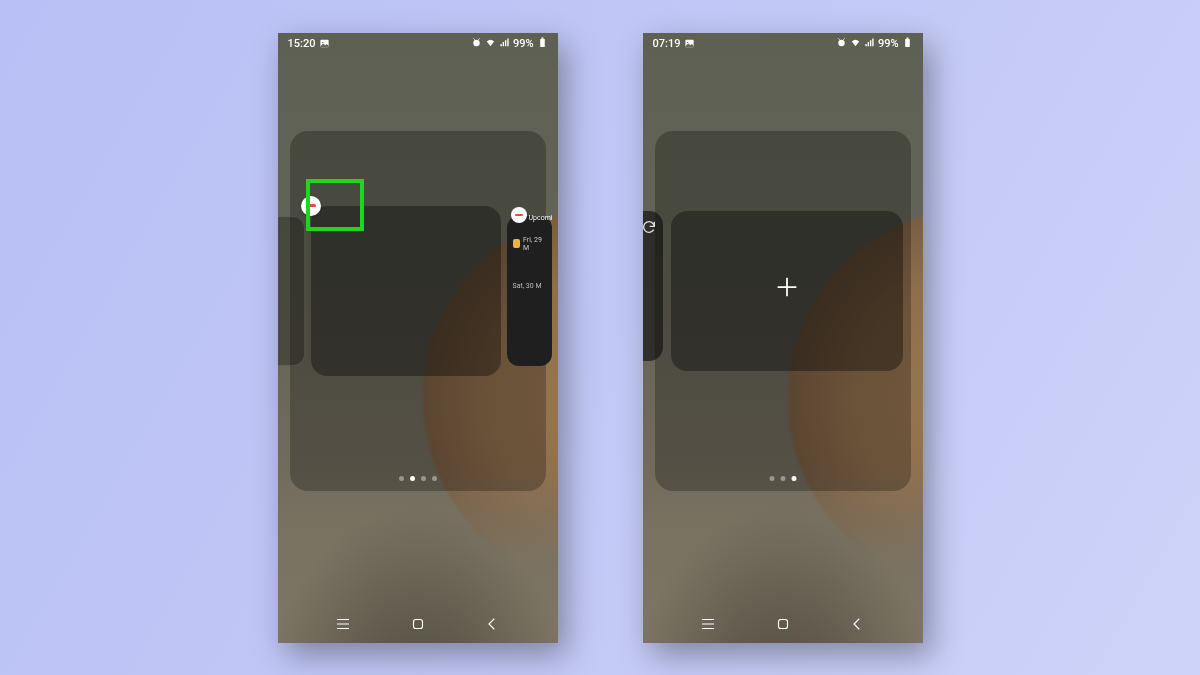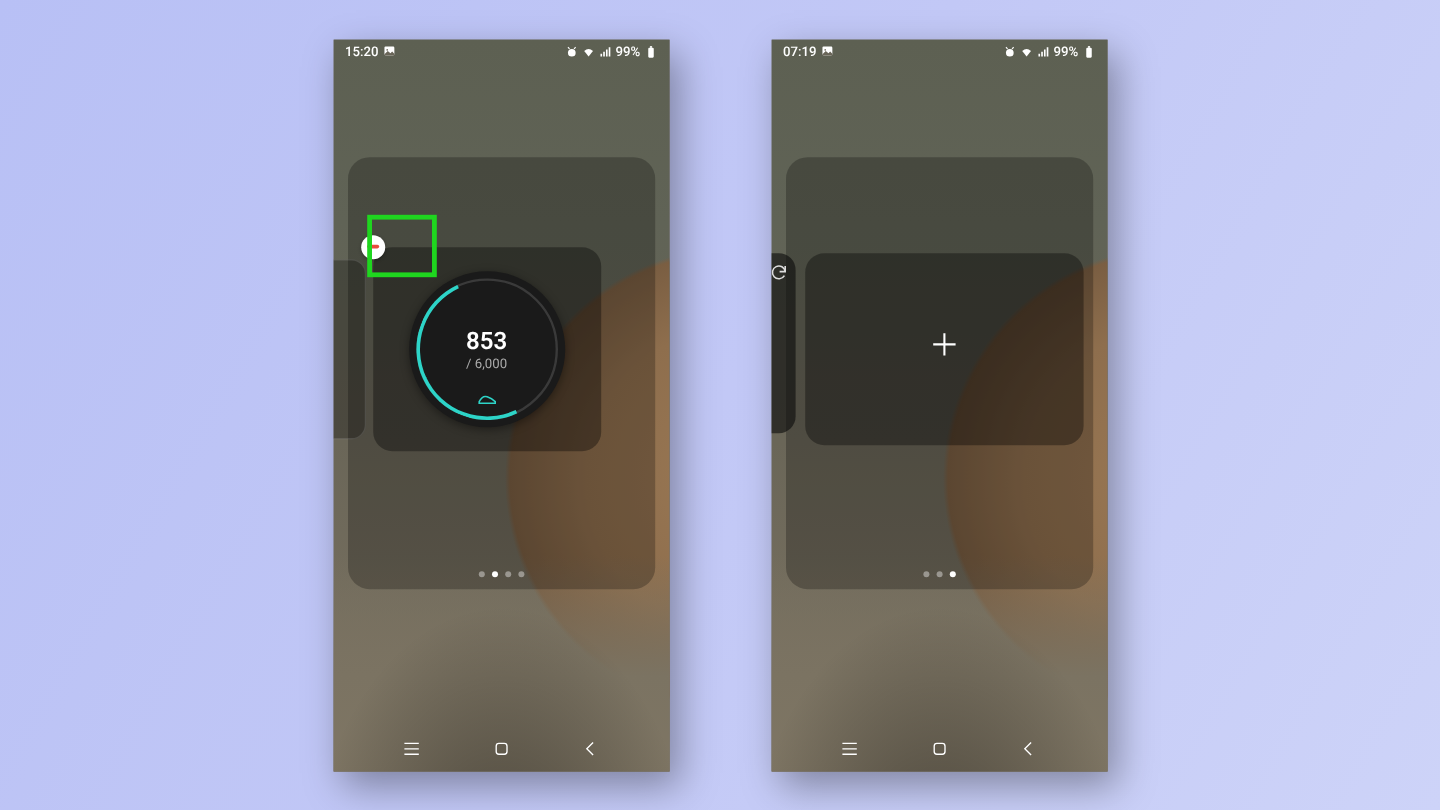--- a/index.html
+++ b/index.html
@@ -44,22 +44,22 @@
     height: 22px;
     display: flex;
     align-items: center;
     justify-content: space-between;
     padding: 0 10px;
     color: #fff;
     font-size: 11px;
     font-weight: 500;
     z-index: 10;
   }
-  .statusbar .left { display:flex; gap:4px; }
-  .statusbar .right { display:flex; align-items:center; gap:3px; }
+  .statusbar .left { display:flex; align-items:center; gap:4px; }
+  .statusbar .right { display:flex; gap:3px; }
   .icon-sm { width:11px; height:11px; }
   
   .edit-area {
     position: absolute;
     left: 12px;
     right: 12px;
     top: 98px;
     height: 360px;
     background: rgba(0,0,0,0.25);
     border-radius: 18px;
@@ -296,33 +296,31 @@
         </svg>
     </div>
   </div>
 
   <div class="edit-area">
     <div class="carousel">
       <div class="panel-prev"></div>
 
       <div class="panel-center">
         <div class="remove-badge"></div>
-        <div class="step-widget">
-          <div class="ring"></div>
-          <div class="arc"></div>
-          <div class="count">853</div>
-          <div class="goal">/ 6,000</div>
-          <div class="shoe">
-            <svg width="16" height="12" viewBox="0 0 24 16" fill="none" stroke="#2dd4c8" stroke-width="2">
-                <path d="M2 12 Q6 4 12 6 Q18 8 22 12 L22 14 L2 14 Z"></path>
-              </svg>
+      </div>
+
+      <div class="panel-next">
+        <div class="nexthdr"></div>
+        <div style="font-size:7px;color:#fff;position:absolute;top:-2px;left:22px;">Upcomi</div>
+        <div class="day day1">
+            <span class="sq"></span>
+            <span>Fri, 29 M</span>
           </div>
-        </div>
+        <div class="day day2">Sat, 30 M</div>
       </div>
-
     </div>
 
     <div class="dots">
       <span></span>
         <span class="active"></span>
         <span></span>
         <span></span>
     </div>
   </div>
 

